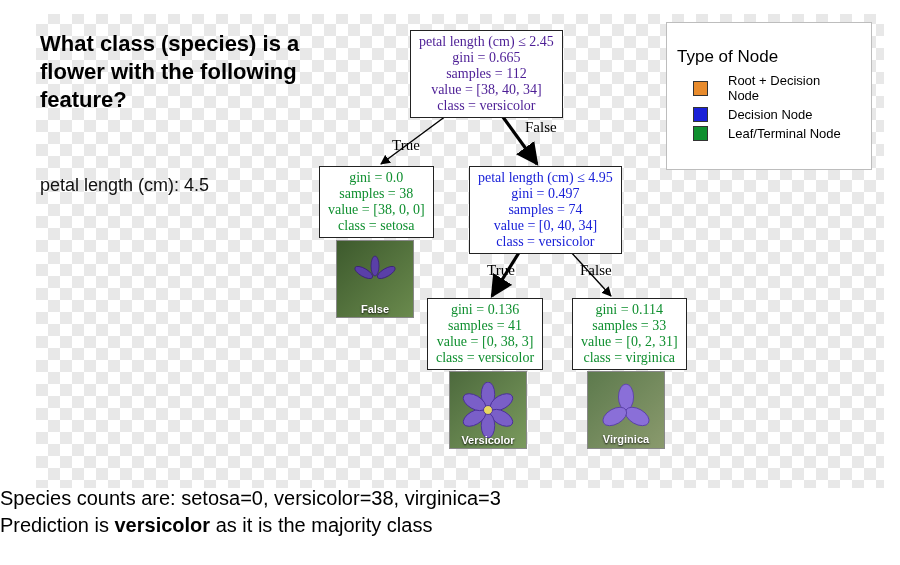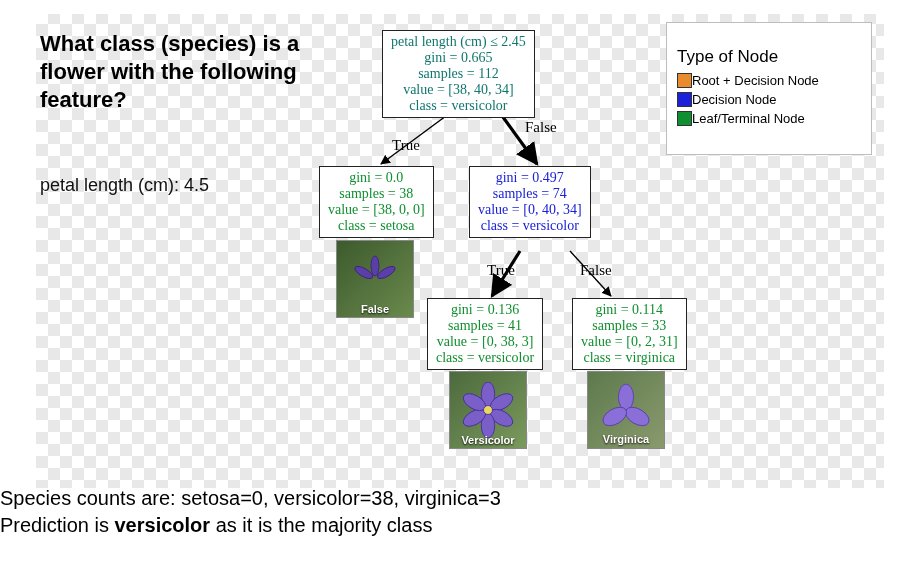--- a/index.html
+++ b/index.html
@@ -20,21 +20,21 @@
   .question{
     position:absolute;left:40px;top:30px;width:260px;
     font-size:22px;font-weight:700;line-height:1.28;color:#000;
   }
   .feature{position:absolute;left:40px;top:175px;font-size:18px;color:#111}
   .legend{
     position:absolute;right:28px;top:22px;width:184px;
     background:#fff;border:1px solid #bdbdbd;padding:24px 10px;font-size:13px;
   }
   .legend-title{font-size:17px;margin-bottom:6px}
-  .legend-row{display:flex;align-items:center;gap:0;margin:4px 0}
+  .legend-row{display:flex;align-items:center;gap:20px;margin:4px 16px}
   .swatch{width:13px;height:13px;border:1px solid #333;flex:0 0 auto}
   .node{
     position:absolute;background:#fff;border:1px solid #222;
     font-family:"Times New Roman",serif;font-size:14px;line-height:1.15;
     text-align:center;padding:3px 8px;white-space:nowrap;
   }
   .photo{
     position:absolute;width:76px;height:76px;border:1px solid #888;
     background:linear-gradient(135deg,#5a6a3d,#8a9a5d);
     display:flex;align-items:flex-end;justify-content:center;
@@ -97,36 +97,37 @@
   <line x1="520" y1="251" x2="492" y2="296" stroke="#000" stroke-width="3.2" marker-end="url(#ah)"></line>
 
   <line x1="570" y1="251" x2="611" y2="296" stroke="#000" stroke-width="1.4" marker-end="url(#ah)"></line>
 </svg>
 
 <div class="edge-label" style="left:392px;top:137px">True</div>
 <div class="edge-label" style="left:525px;top:119px">False</div>
 <div class="edge-label" style="left:487px;top:262px">True</div>
 <div class="edge-label" style="left:580px;top:262px">False</div>
 
-<div class="node" style="left:382px;top:30px;color:#0f766e">
+<div class="node" style="left:410px;top:30px;color:#4c1d95">
   <div>petal length (cm) ≤ 2.45</div>
   <div>gini = 0.665</div>
   <div>samples = 112</div>
   <div>value = [38, 40, 34]</div>
   <div>class = versicolor</div>
 </div>
 
 <div class="node" style="left:319px;top:166px;color:#0f8f2f">
   <div>gini = 0.0</div>
   <div>samples = 38</div>
   <div>value = [38, 0, 0]</div>
   <div>class = setosa</div>
 </div>
 
 <div class="node" style="left:469px;top:166px;color:#1a21d8">
+  <div>petal length (cm) ≤ 4.95</div>
   <div>gini = 0.497</div>
   <div>samples = 74</div>
   <div>value = [0, 40, 34]</div>
   <div>class = versicolor</div>
 </div>
 
 <div class="node" style="left:427px;top:298px;color:#0f8f2f">
   <div>gini = 0.136</div>
   <div>samples = 41</div>
   <div>value = [0, 38, 3]</div>

